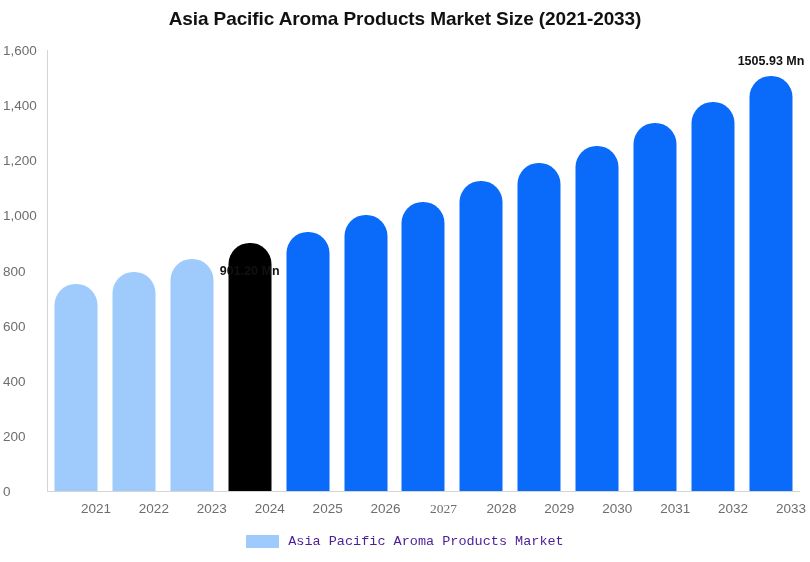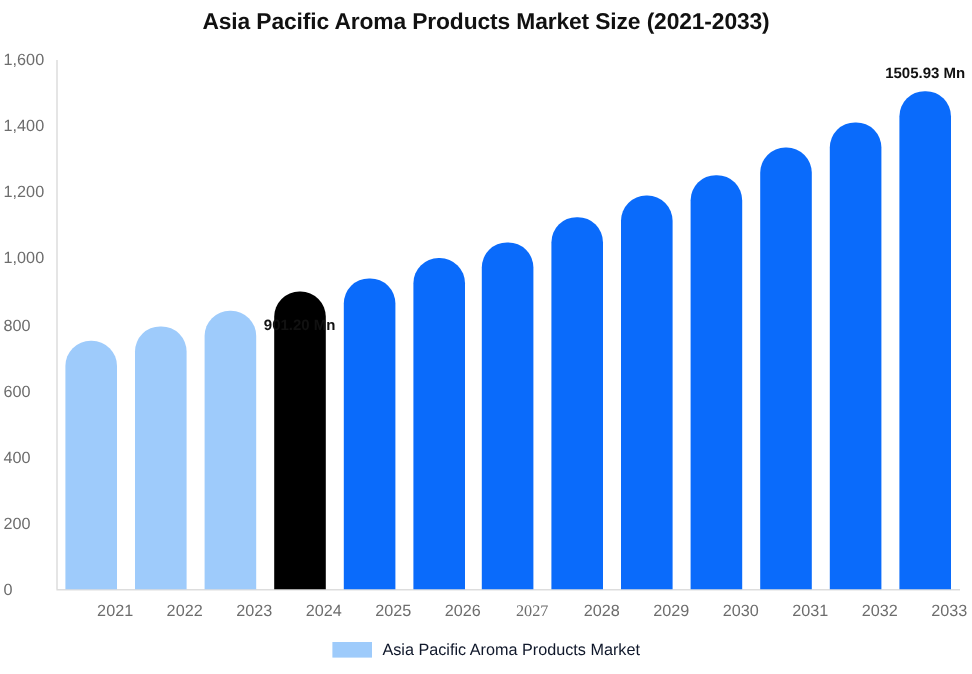--- a/index.html
+++ b/index.html
@@ -118,21 +118,22 @@
     justify-content: center;
     align-items: center;
     gap: 9px;
   }
   .legend-swatch {
     width: 33px;
     height: 13px;
   }
   .legend-label {
     font-size: 13.5px;
-    color: #0f172a;
+    color: #4c1d95;
+    font-family: Liberation Mono, monospace;
   }
 </style>
 </head>
 <body>
 
 <div id="chart-root">
 
   <div class="chart-title">Asia Pacific Aroma Products Market Size (2021-2033)</div>
 
   <div class="ytick-wrap">

